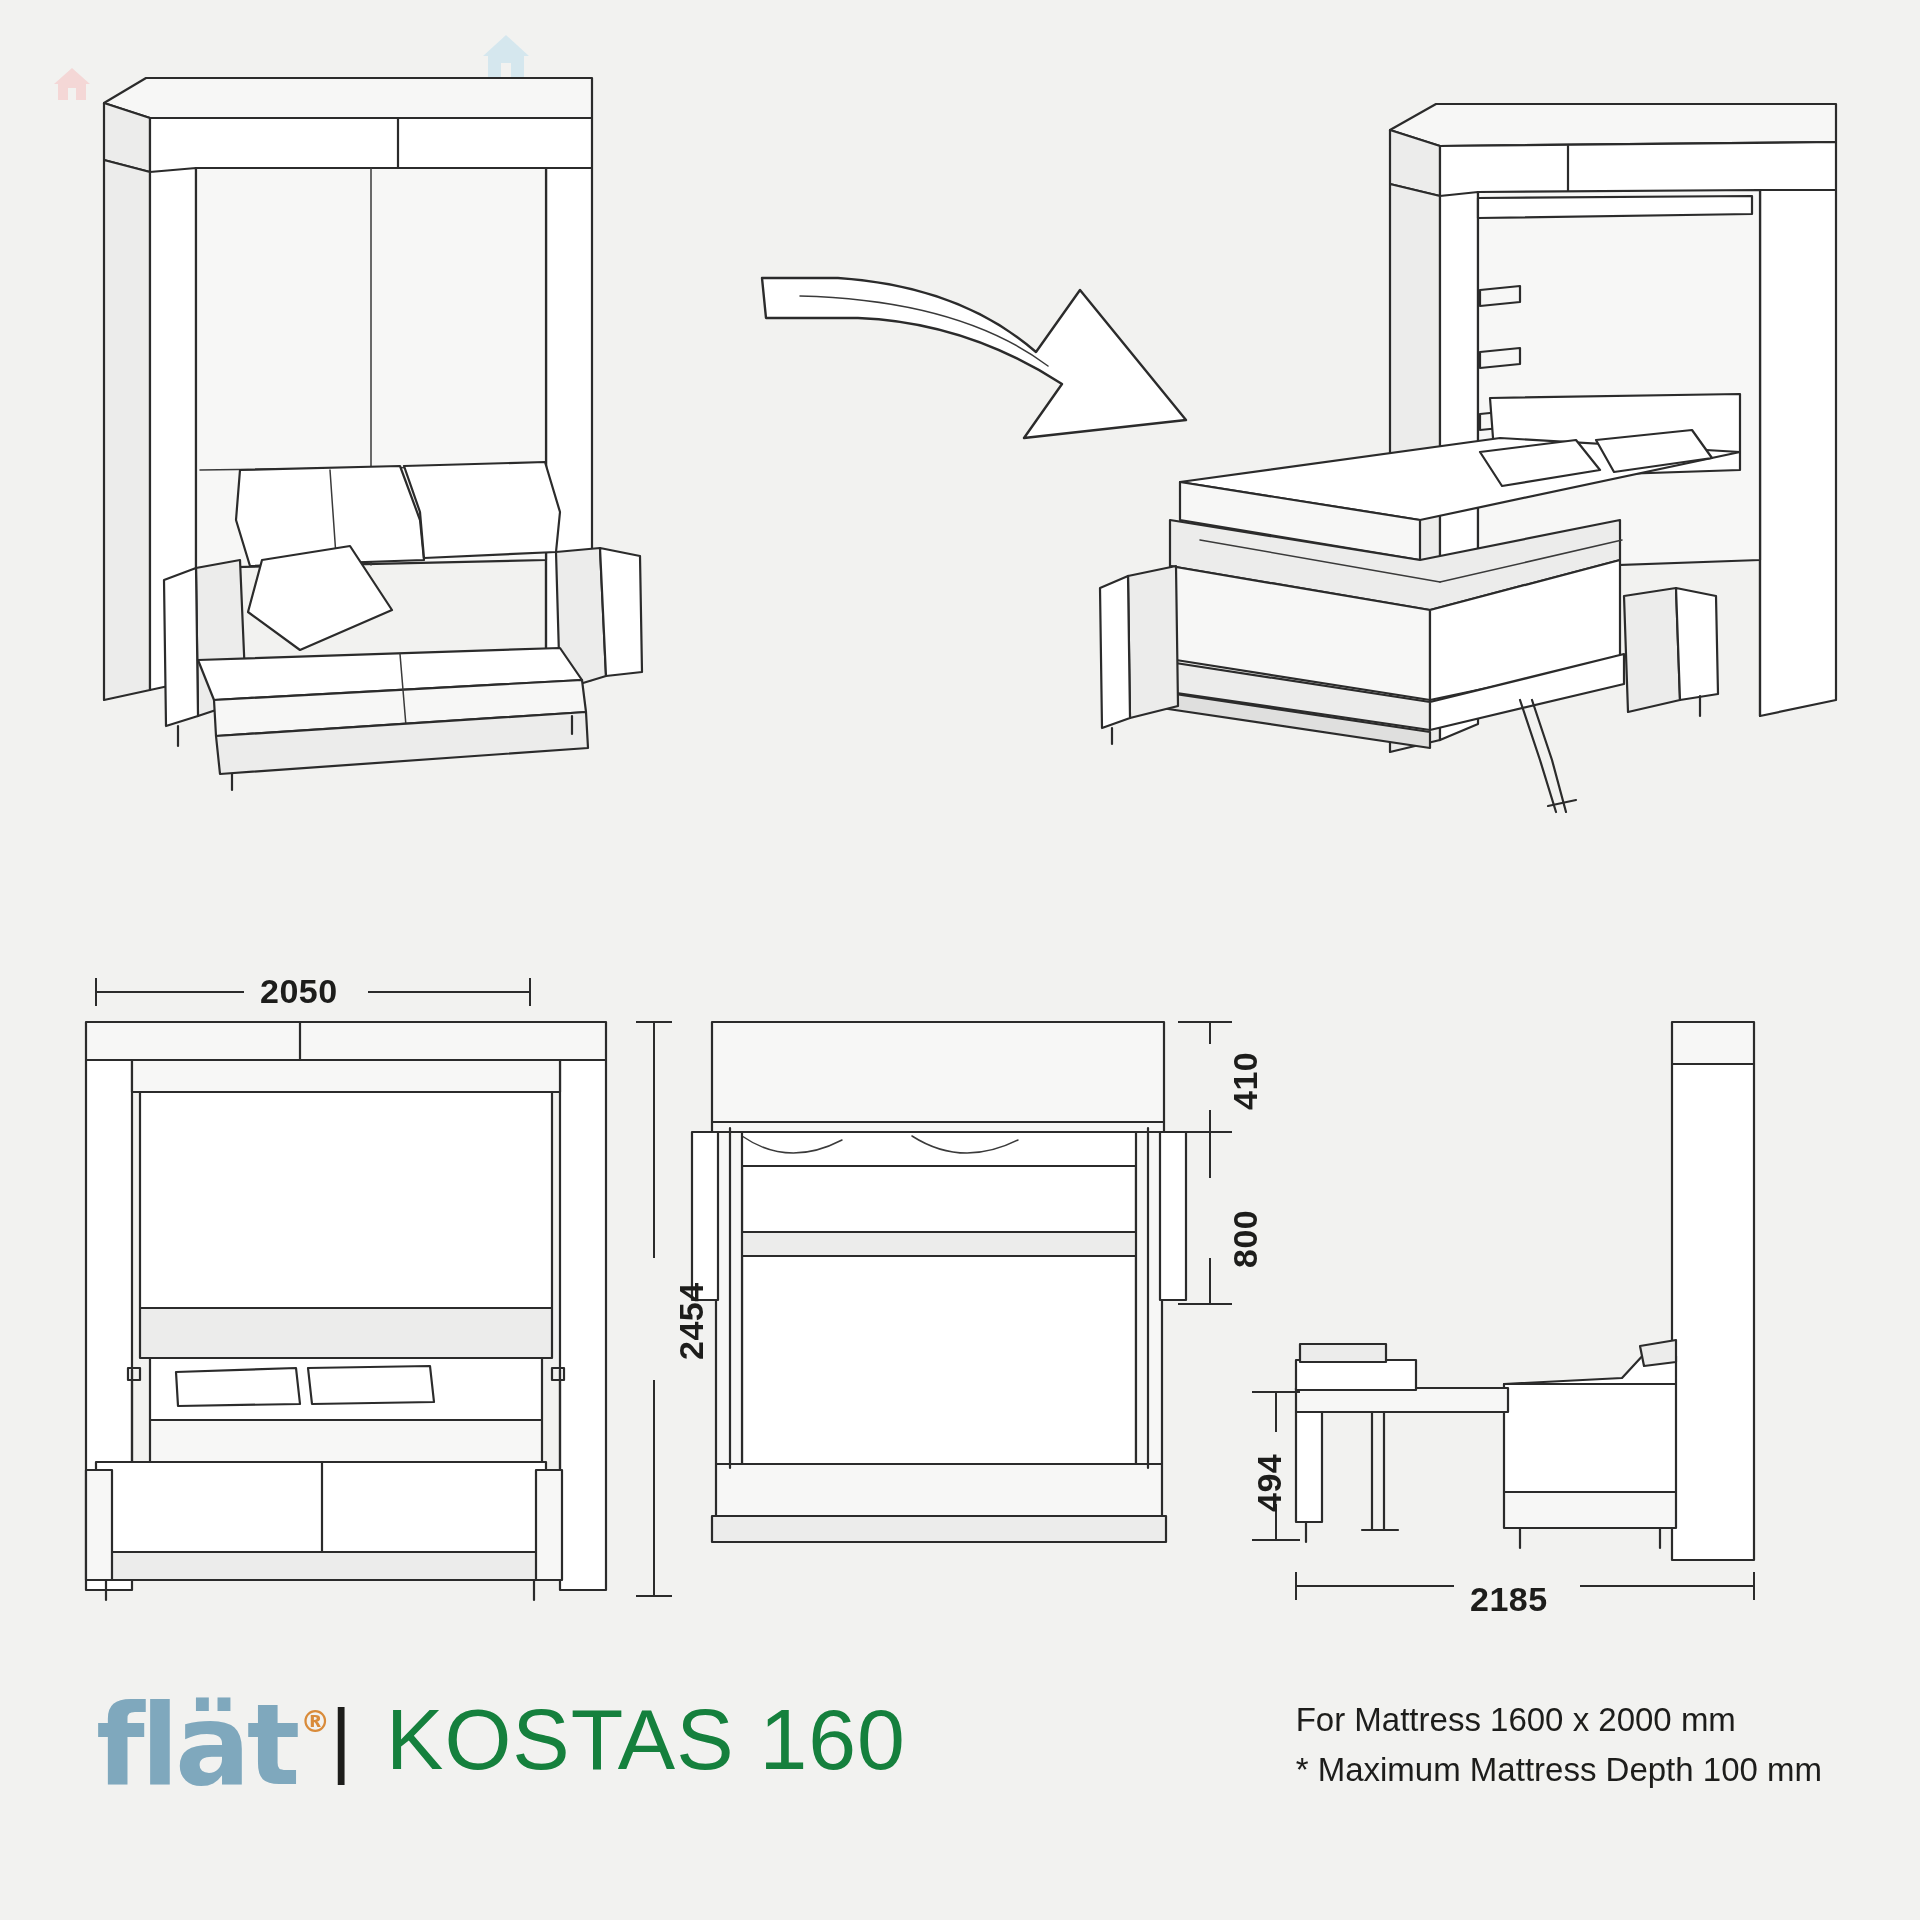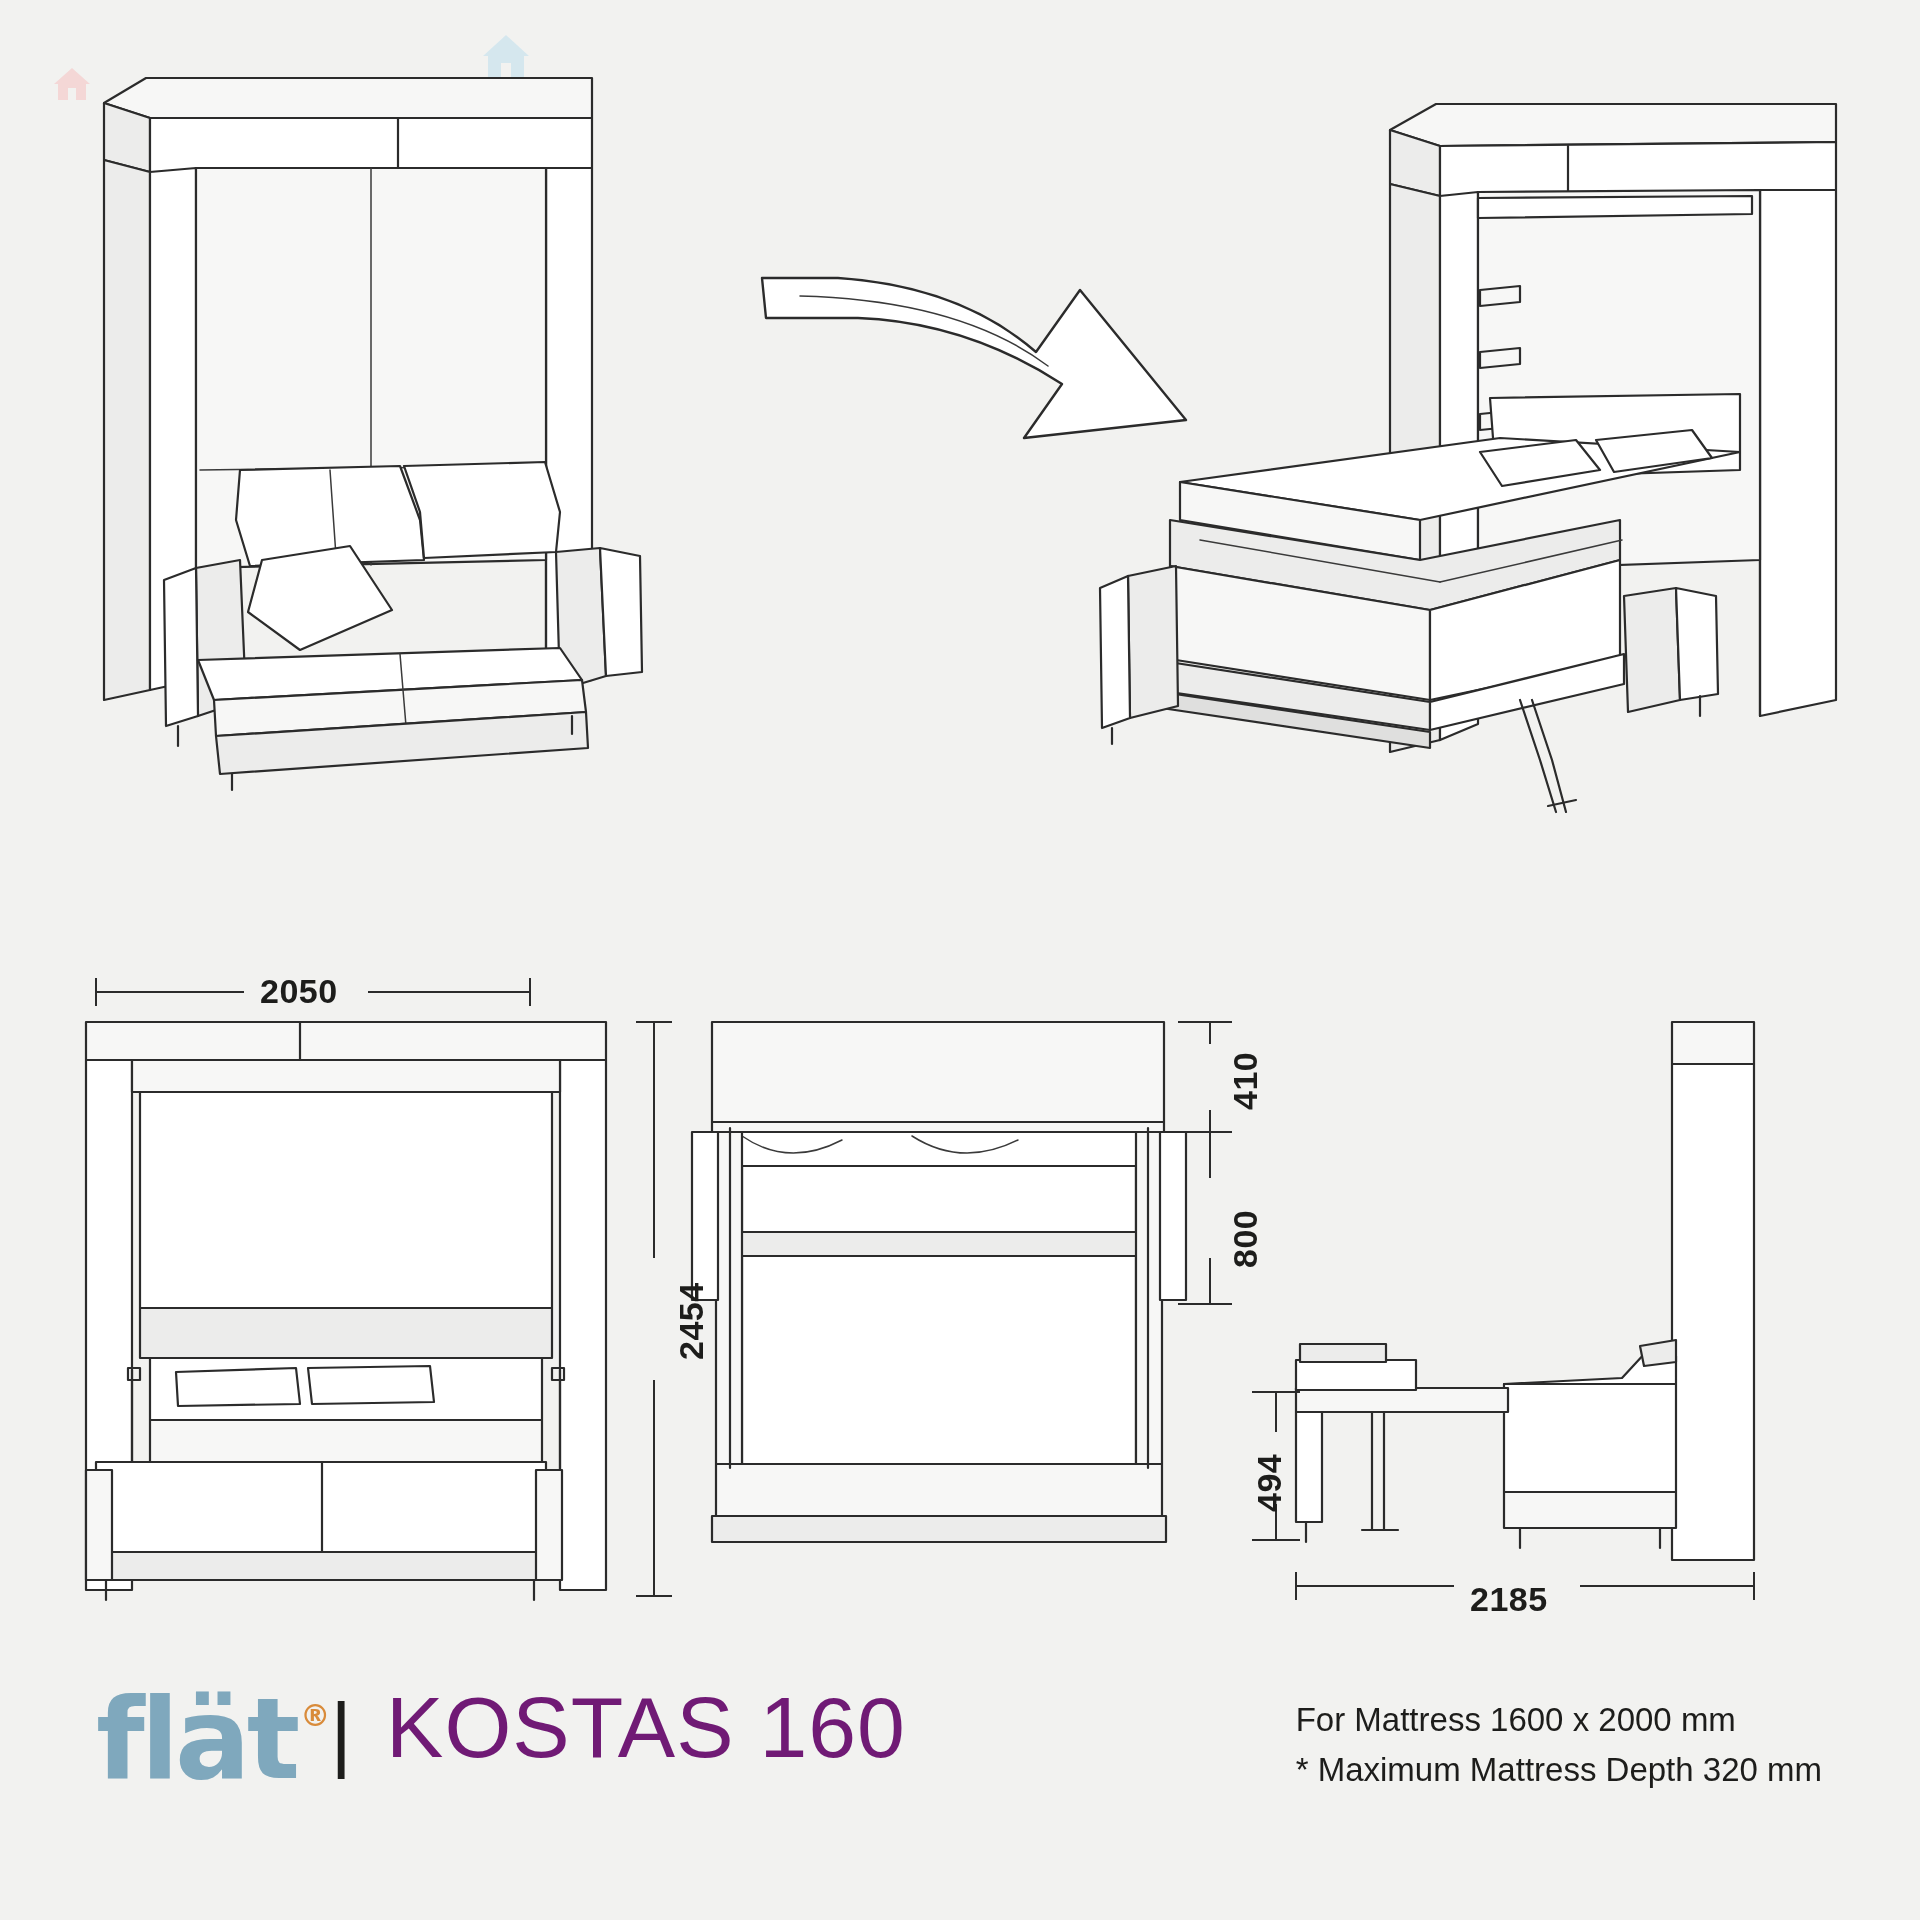--- a/index.html
+++ b/index.html
@@ -53,23 +53,23 @@
     position:absolute;
     right:-34px;top:14px;
     font-size:30px;
     color:#d98b3a;
     letter-spacing:0;
   }
   .divider{
     font-size:84px;color:#1d1d1b;font-weight:300;margin:0 6px 14px 6px;
   }
   .model{
-    font-size:86px;font-weight:400;color:#701a75;letter-spacing:1px;
+    font-size:86px;font-weight:400;color:#15803d;letter-spacing:1px;
     font-family:"Liberation Sans", sans-serif;
-    margin-bottom:25px;
+    margin-bottom:13px;
   }
   .notes{
     position:absolute;
     right:98px;bottom:126px;
     font-size:33px;
     line-height:1.5;
     color:#1d1d1b;
   }
   .wm{position:absolute;opacity:.55;}
   .wm svg{display:block;}
@@ -315,16 +315,16 @@
     <div class="logo">
       <span>flät</span>
       <span class="reg">®</span>
     </div>
     <div class="divider">|</div>
     <div class="model">KOSTAS 160</div>
   </div>
 
   <div class="notes">
     <div>For Mattress 1600 x 2000 mm</div>
-    <div>* Maximum Mattress Depth  320 mm</div>
+    <div>* Maximum Mattress Depth  100 mm</div>
   </div>
 
 </div>
 
 </body></html>

